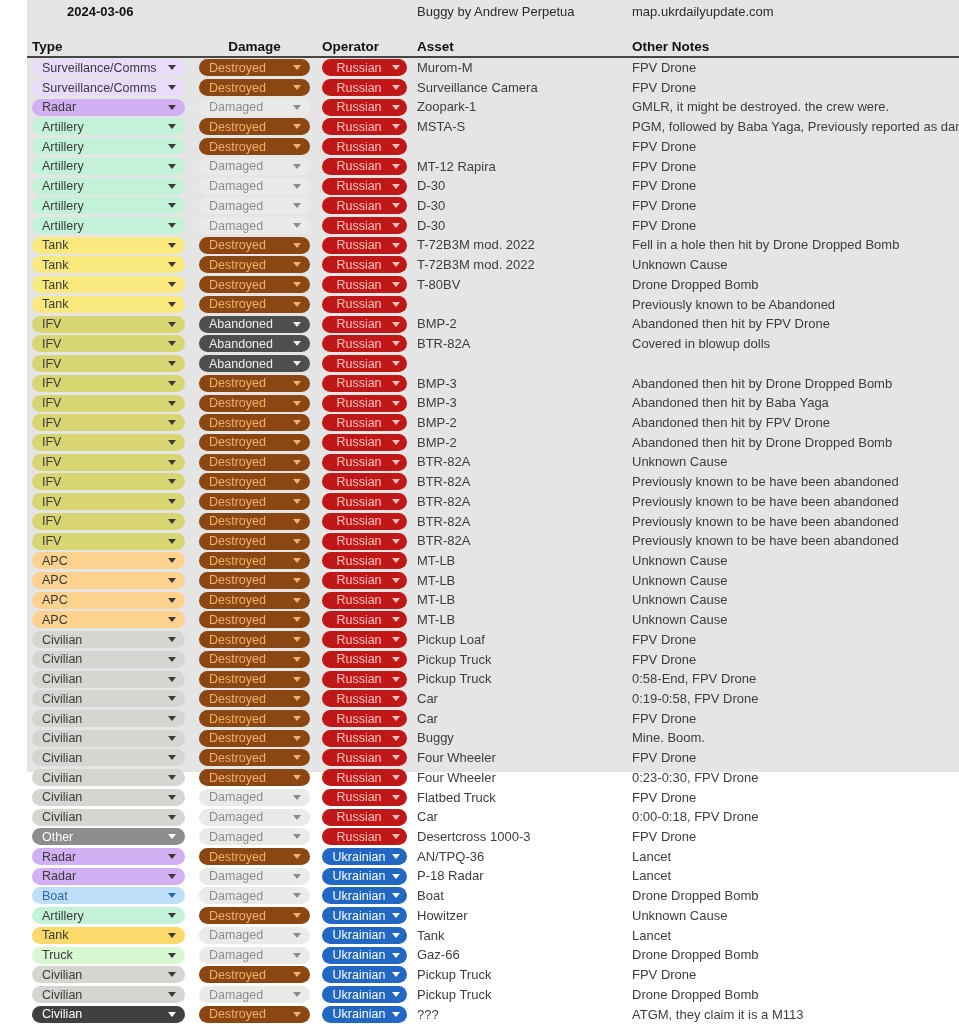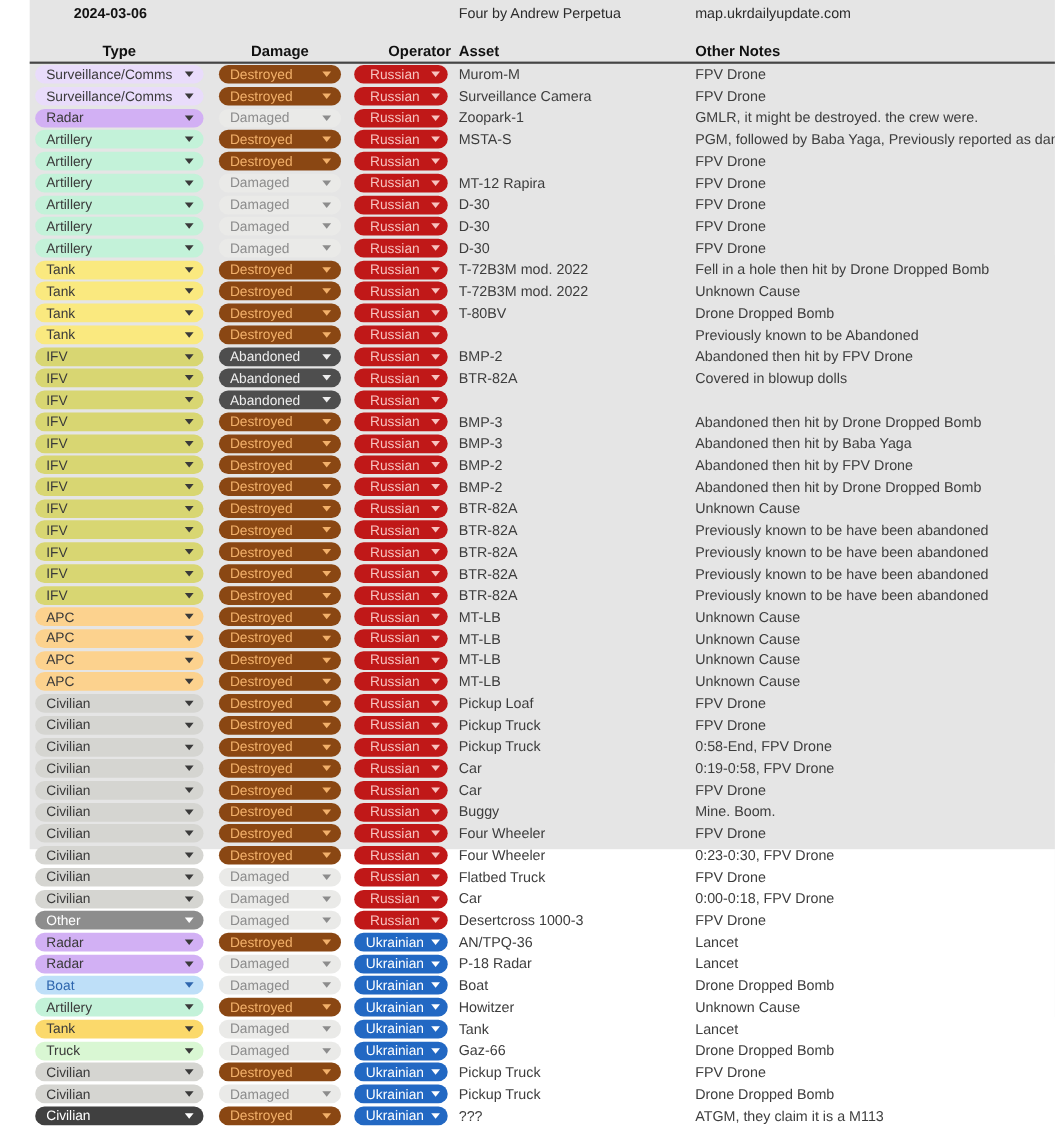--- a/index.html
+++ b/index.html
@@ -12,23 +12,23 @@
 
   
   .meta-row{position:absolute;top:4px;left:0;width:100%;height:16px;font-size:13px;color:#1f1f1f;}
   .meta-date{position:absolute;left:40px;font-weight:bold;color:#111;}
   .meta-credit{position:absolute;left:390px;color:#2b2b2b;}
   .meta-site{position:absolute;left:605px;color:#2b2b2b;}
 
   
   .col-headers{position:absolute;top:39px;left:0;width:100%;height:15px;font-size:13.5px;font-weight:bold;color:#111;}
   .ch{position:absolute;white-space:nowrap;}
-  .ch-type{left:5px;width:153px;text-align:center;}
+  .ch-type{left:5px;width:153px;text-align:left;}
   .ch-damage{left:172px;width:111px;text-align:center;}
-  .ch-operator{left:312px;width:85px;text-align:center;}
+  .ch-operator{left:295px;width:85px;text-align:left;}
   .ch-asset{left:390px;}
   .ch-notes{left:605px;}
 
   .rule{position:absolute;top:56px;left:0;width:959px;height:1.5px;background:#454545;}
 
   
   .tbody{position:absolute;top:58px;left:0;width:959px;}
   .row{position:relative;height:19.72px;}
 
   .pill{
@@ -55,21 +55,21 @@
   .cell-asset{left:390px;width:210px;}
   .cell-notes{left:605px;width:354px;}
 </style>
 </head>
 <body>
 
 <div class="page">
 
   <div class="meta-row">
     <span class="meta-date">2024-03-06</span>
-    <span class="meta-credit">Four by Andrew Perpetua</span>
+    <span class="meta-credit">Buggy by Andrew Perpetua</span>
     <span class="meta-site">map.ukrdailyupdate.com</span>
   </div>
 
   <div class="col-headers">
     <span class="ch ch-type">Type</span>
     <span class="ch ch-damage">Damage</span>
     <span class="ch ch-operator">Operator</span>
     <span class="ch ch-asset">Asset</span>
     <span class="ch ch-notes">Other Notes</span>
   </div>

